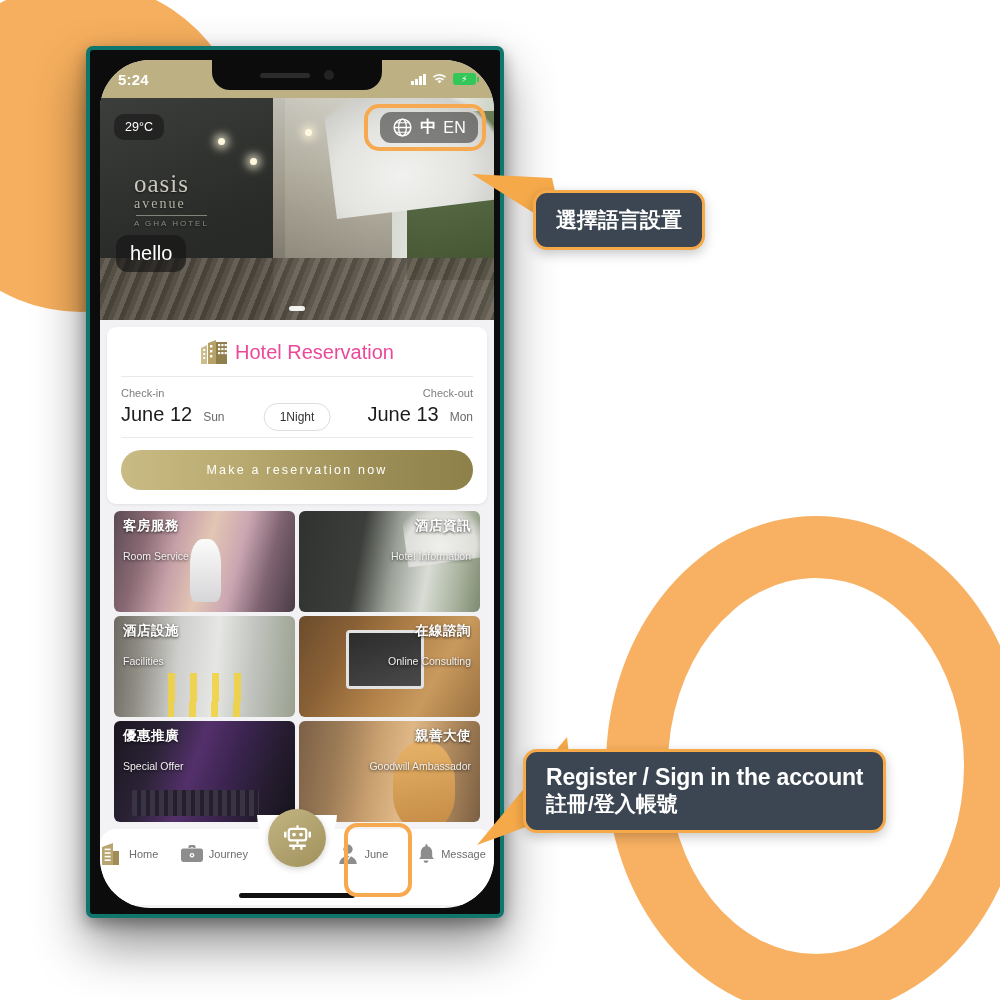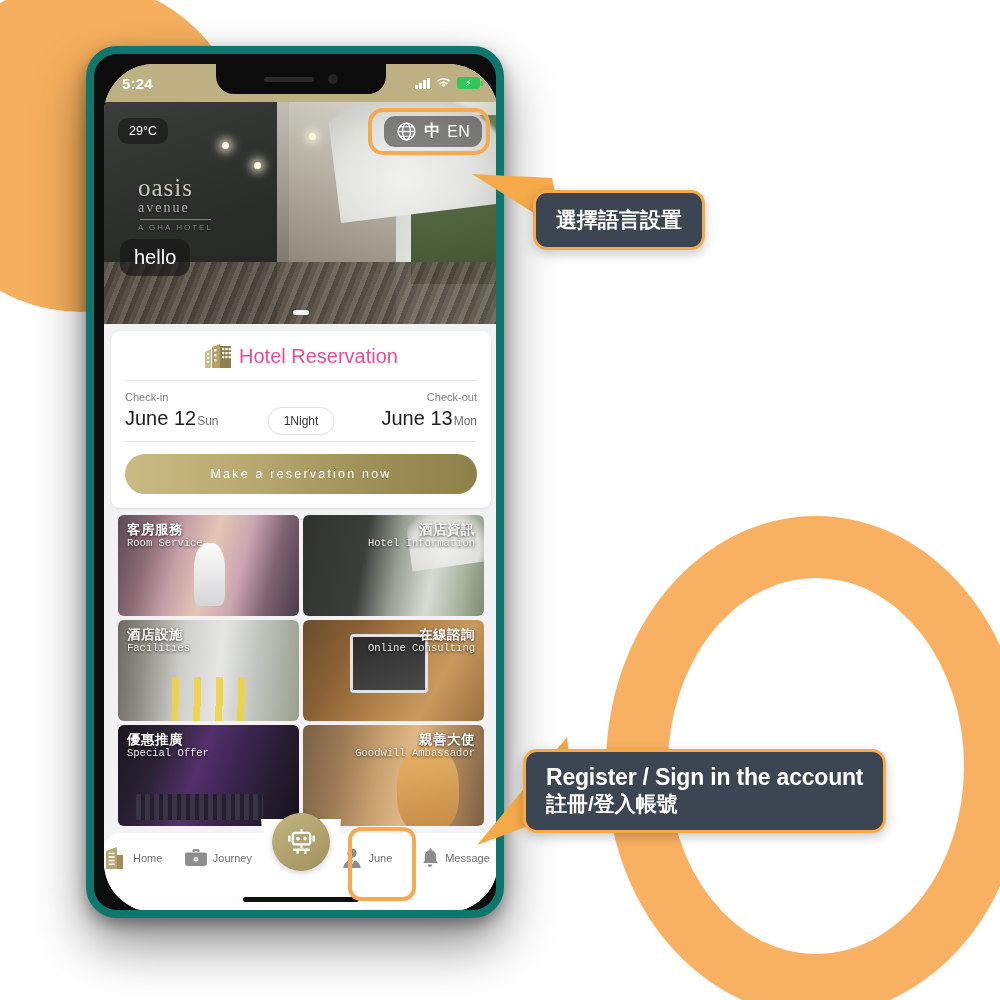--- a/index.html
+++ b/index.html
@@ -20,23 +20,23 @@
   .deco-ring-br {
     position: absolute; left: 606px; top: 516px;
     width: 420px; height: 500px; border-radius: 50%;
     border: 62px solid #f8b062; background: transparent; z-index: 1;
   }
 
   
   .phone {
     position: absolute; left: 86px; top: 46px;
     width: 418px; height: 872px; z-index: 3;
-    border-radius: 31px;
+    border-radius: 7px;
     background: #0c0c0c;
-    border: 8px solid #0f766e;
+    border: 4px solid #0f766e;
     box-shadow: 0 26px 52px rgba(0,0,0,.45), 0 6px 16px rgba(0,0,0,.35);
     overflow: hidden;
   }
   .side-btn {
     position: absolute; left: -8px; width: 5px;
     background: #c9cdd0; border-radius: 3px; z-index: 6;
   }
   .btn-mute  { top: 120px; height: 30px; }
   .btn-volup { top: 172px; height: 56px; }
   .btn-voldn { top: 242px; height: 56px; }
@@ -161,21 +161,21 @@
   }
   .card-title .txt {
     font-size: 20px; color: #ec4899; font-family: "Liberation Sans", sans-serif;
   }
   .divider { height: 1px; background: #e9e9e9; }
   .dates { display: flex; align-items: flex-end; padding: 10px 0 11px; position: relative; }
   .dcol { flex: 1; }
   .dcol.right { text-align: right; }
   .dlab { font-size: 11px; color: #7d7d7d; margin-bottom: 4px; }
   .dval { font-size: 20px; color: #1c1c1c; }
-  .dval .dow { font-size: 12px; color: #6a6a6a; margin-left: 1px; }
+  .dval .dow { font-size: 12px; color: #6a6a6a; margin-left: 11px; }
   .nights {
     position: absolute; left: 50%; top: 26px; transform: translateX(-50%);
     border: 1px solid #dddddd; border-radius: 20px;
     padding: 6px 15px; font-size: 12px; color: #333; background: #fff;
   }
   .cta {
     display: block; width: 100%; margin-top: 12px;
     border: none; border-radius: 22px; padding: 13px 0;
     background: linear-gradient(90deg,#c9bb84 0%,#b8a96f 35%,#9d8e57 72%,#8e8049 100%);
     color: #fff; font-size: 12.5px; letter-spacing: 2.2px; cursor: pointer;
@@ -192,21 +192,21 @@
     cursor: pointer;
   }
   .tile .bgimg { position: absolute; inset: 0; }
   .tile .lbl {
     position: absolute; top: 7px; z-index: 4; line-height: 1.12;
     text-shadow: 0 1px 3px rgba(0,0,0,.75);
   }
   .tile .lbl.L { left: 9px; text-align: left; }
   .tile .lbl.R { right: 9px; text-align: right; }
   .tile .zh { display: block; font-size: 13.5px; font-weight: 700; color: #fff; letter-spacing: .5px; }
-  .tile .en { display: block; font-size: 10.5px; color: #f0f0f0; margin-top: 1px; font-family: Liberation Mono, monospace; }
+  .tile .en { display: block; font-size: 10.5px; color: #f0f0f0; margin-top: 18px; }
 
   
   .art-room { background: linear-gradient(105deg,#5b4a53 0%,#8a6a74 18%,#c6a0a8 34%,#e3c6b4 50%,#caa6b2 66%,#7e6270 82%,#4a3c46 100%); }
   .art-room::after{content:"";position:absolute;left:42%;top:28%;width:17%;height:62%;border-radius:40% 40% 18% 18%;background:linear-gradient(180deg,#fbfbfb,#d6d6d8);}
   .art-hotel { background: linear-gradient(100deg,#303230 0%,#3c3e3b 34%,#9aa096 52%,#d9dcd4 70%,#aab4a0 86%,#7e8a72 100%); }
   .art-hotel::after{content:"";position:absolute;right:-4%;top:-8%;width:46%;height:58%;background:radial-gradient(ellipse at 42% 72%,#efefec 0%,#dededa 52%,rgba(222,222,218,0) 70%);transform:rotate(-8deg);}
   .art-fac { background: linear-gradient(95deg,#6d6a63 0%,#8e8b83 14%,#cfd0cd 36%,#e6e7e4 56%,#c3c6c1 74%,#9aa08f 100%); }
   .art-fac::after{content:"";position:absolute;left:30%;bottom:0;width:42%;height:44%;background:repeating-linear-gradient(91deg,#f2d23a 0 7px,transparent 7px 22px);opacity:.85;}
   .art-consult { background: linear-gradient(120deg,#6b4c2d 0%,#8a6136 26%,#b08048 50%,#c99a5e 72%,#9a7040 100%); }
   .art-consult::after{content:"";position:absolute;left:26%;top:14%;width:40%;height:52%;border-radius:4px;background:linear-gradient(160deg,#2b2b2b,#4a4a4a);border:3px solid #e2e2e0;}

